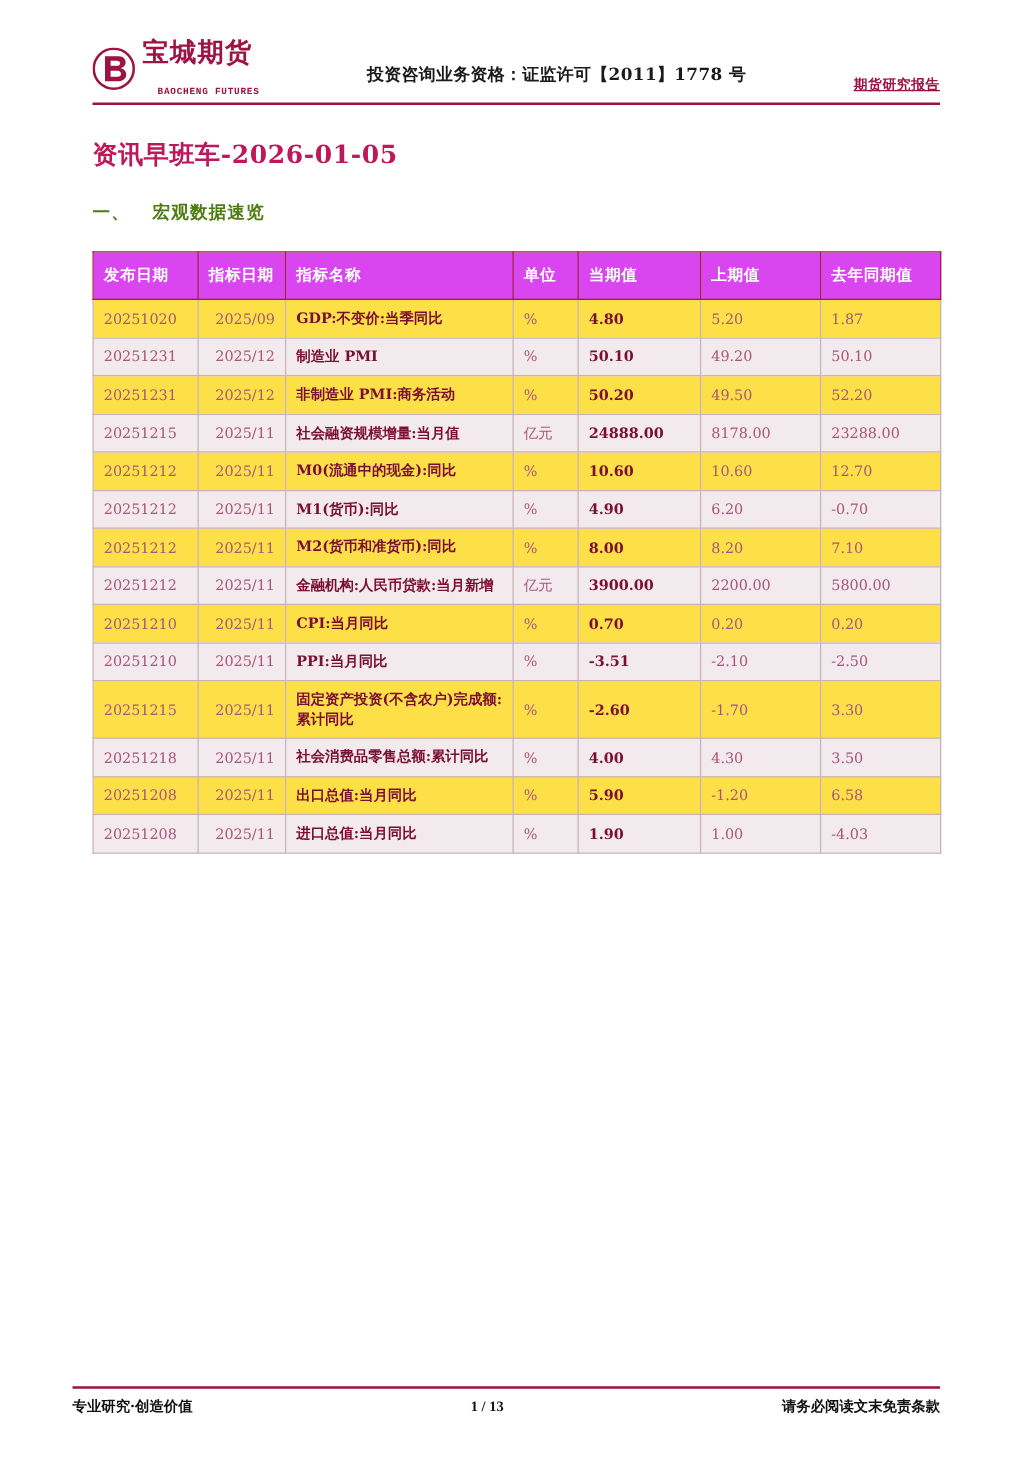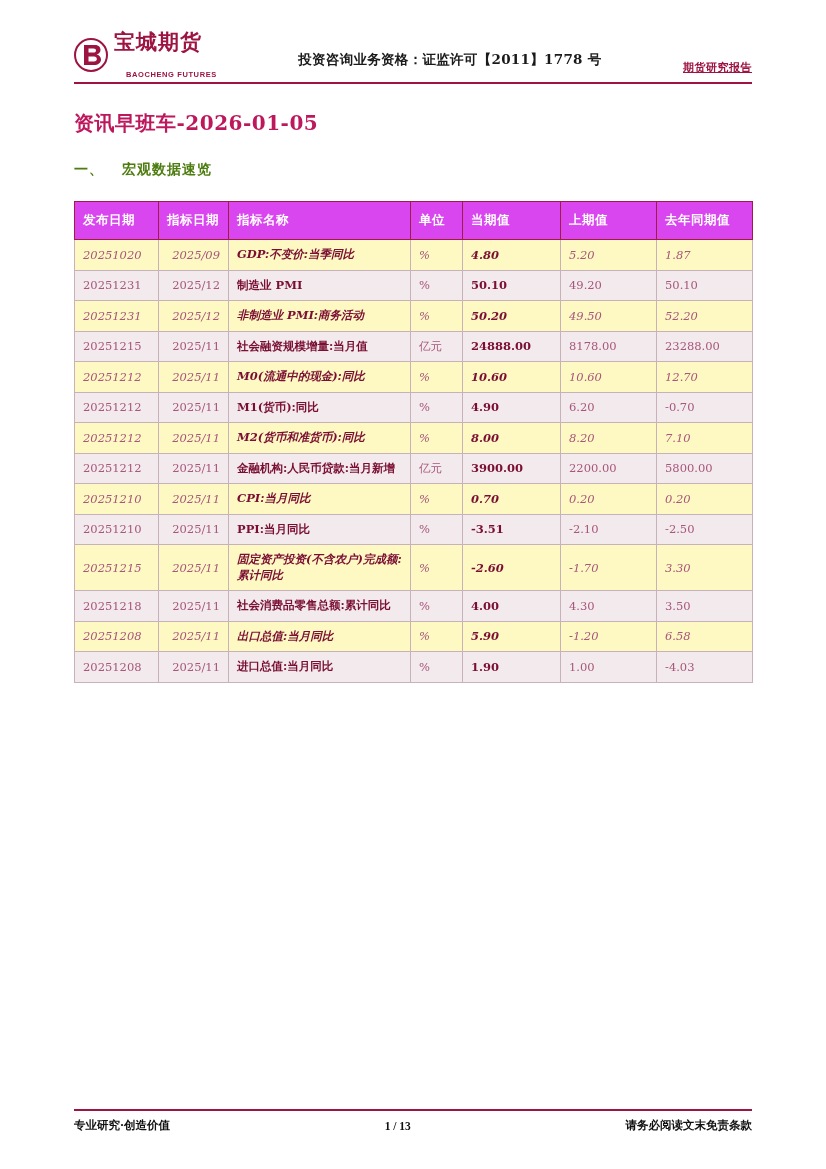--- a/index.html
+++ b/index.html
@@ -51,21 +51,21 @@
     line-height: 1.05;
   }
   .brand-cn {
     font-family: "DejaVu Serif", "Liberation Serif", serif;
     font-size: 21px;
     font-weight: bold;
     color: #9d1342;
     letter-spacing: 1px;
   }
   .brand-en {
-    font-family: Liberation Sans, sans-serif;
+    font-family: Liberation Mono, monospace;
     font-size: 7.5px;
     font-weight: bold;
     color: #9d1342;
     letter-spacing: 0.6px;
     margin-top: 18px;
     padding-left: 12px;
   }
   .header-center {
     font-family: "DejaVu Serif", "Liberation Serif", serif;
     font-size: 13.5px;
@@ -124,21 +124,21 @@
     border: 1px solid #a21b47;
     letter-spacing: 0.5px;
   }
   table.macro td {
     border: 1px solid #c6b2b8;
     padding: 7px 8px;
     font-size: 11.5px;
     vertical-align: middle;
     font-family: "DejaVu Serif", "Liberation Serif", serif;
   }
-  tr.row-odd td { background: #fef9c3; font-style: italic; }
+  tr.row-odd td { background: #fde047; }
   tr.row-even td { background: #f2eaec; }
 
   td.c-date {
     color: #a8567b;
     font-size: 11.5px;
     font-family: "Liberation Serif", serif;
   }
   td.c-idxdate {
     color: #a8567b;
     font-size: 11.5px;
@@ -170,21 +170,21 @@
   col.w-idxdate { width: 70px; }
   col.w-name    { width: 182px; }
   col.w-unit    { width: 52px; }
   col.w-cur     { width: 98px; }
   col.w-prev    { width: 96px; }
   col.w-yoy     { width: 96px; }
 
   
   .footer {
     position: absolute;
-    left: 74px;
+    left: 58px;
     right: 74px;
     bottom: 36px;
     border-top: 2px solid #9d1342;
     padding-top: 7px;
     display: flex;
     align-items: center;
     justify-content: space-between;
     font-family: "DejaVu Serif", "Liberation Serif", serif;
     font-size: 11.5px;
     font-weight: bold;

